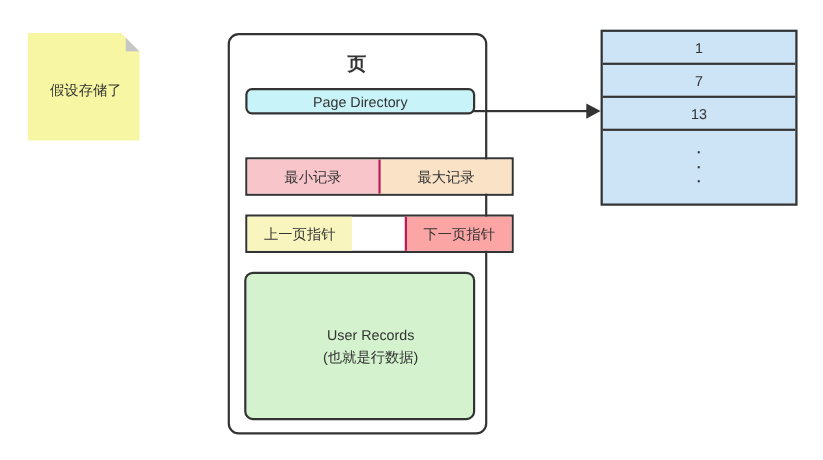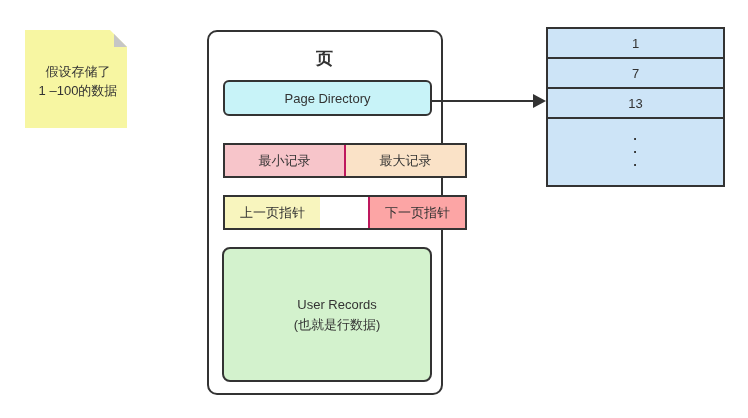--- a/index.html
+++ b/index.html
@@ -29,21 +29,21 @@
   .page-box {
     position: absolute; left: 207px; top: 30px; width: 236px; height: 365px;
     border: 2px solid #333333; border-radius: 10px; background: #ffffff;
     box-sizing: border-box;
   }
   .page-title {
     text-align: center; margin-top: 15px;
     font-size: 17px; font-weight: 600; letter-spacing: 1px;
   }
   .pd-box {
-    position: absolute; left: 14px; top: 48px; width: 209px; height: 36px;
+    position: absolute; left: 14px; top: 48px; width: 209px; height: 24px;
     box-sizing: border-box; background: #C8F3F8;
     border: 2px solid #333333; border-radius: 6px;
     display: flex; align-items: center; justify-content: center;
     font-size: 13px;
   }
   .pair-row {
     position: absolute; left: 14px; width: 244px; height: 35px;
     box-sizing: border-box; border: 2px solid #333333;
     display: flex;
   }
@@ -96,21 +96,20 @@
 </style>
 </head>
 <body>
 
 <div class="canvas">
 
   <div class="note">
     <div class="note-fold"></div>
     <div class="note-text">
       <div>假设存储了</div>
-      <div>1 –100的数据</div>
     </div>
   </div>
 
   <div class="page-box">
     <div class="page-title">页</div>
 
     <div class="pd-box">Page Directory</div>
 
     <div class="pair-row records-row">
       <div class="cell min-record">最小记录</div>

